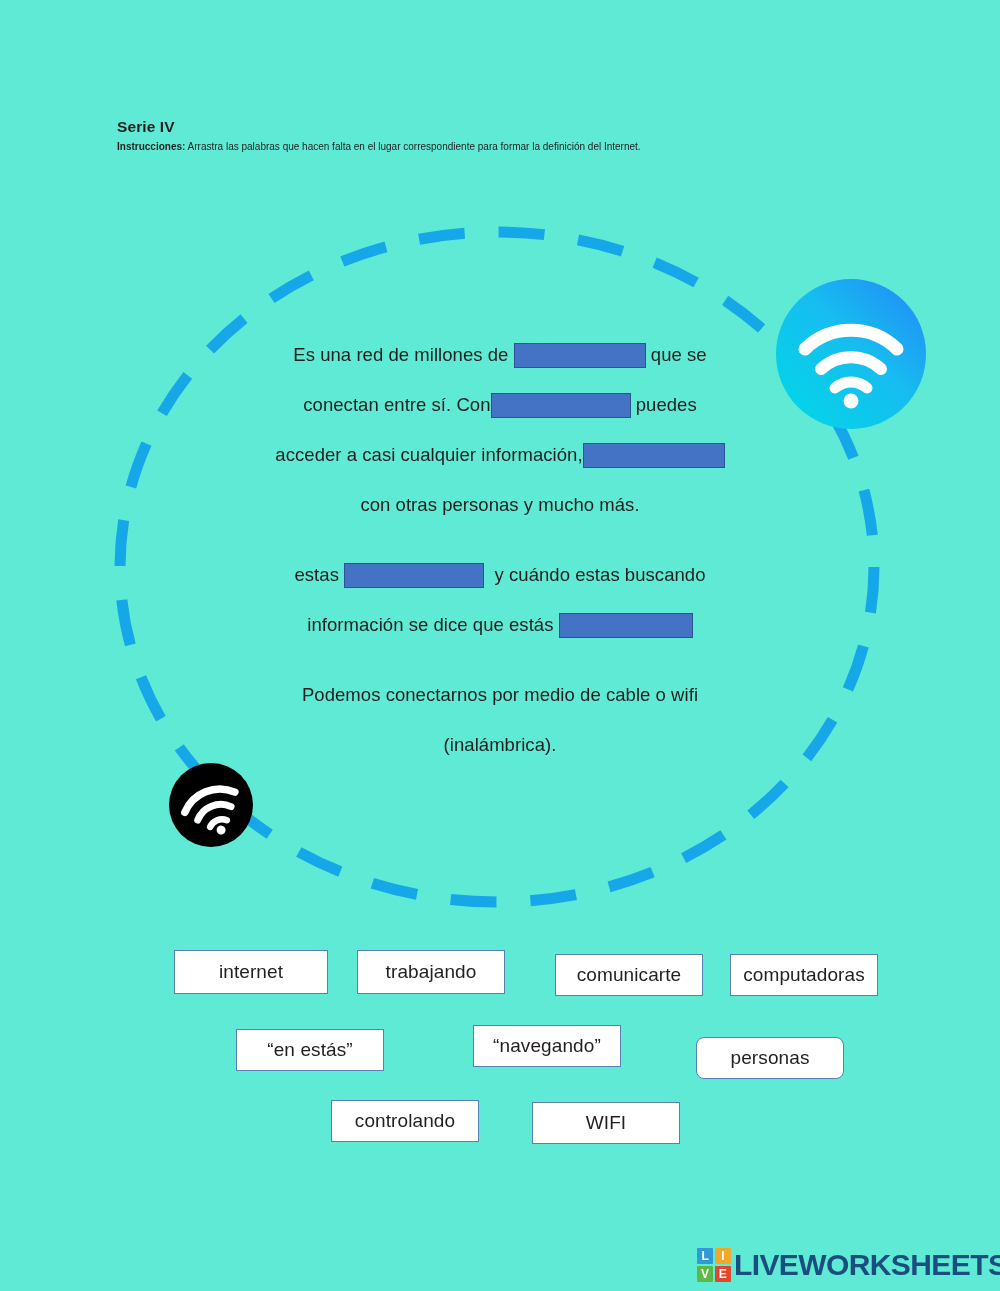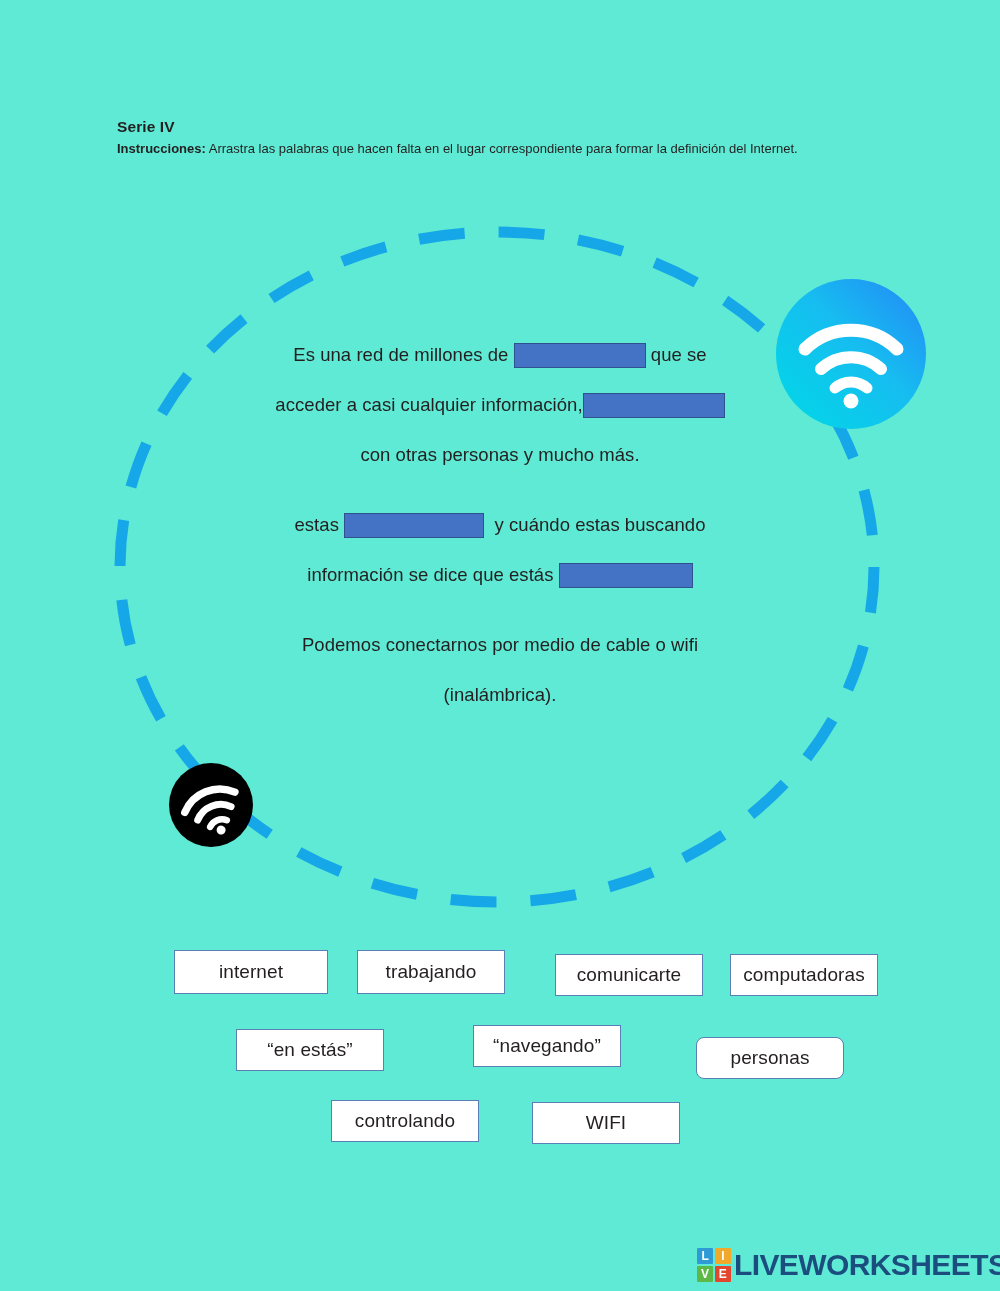--- a/index.html
+++ b/index.html
@@ -28,21 +28,21 @@
     width: 765px;
   }
   #header .serie {
     font-size: 15.5px;
     font-weight: bold;
     letter-spacing: 0.1px;
     line-height: 1.55;
     color: #231f20;
   }
   #header .instr-line {
-    font-size: 13px;
+    font-size: 10px;
     line-height: 1.55;
     color: #231f20;
     text-align: justify;
   }
   #header .instr-label {
     font-weight: bold;
   }
 
   
   #circle-wrap {
@@ -233,20 +233,25 @@
     </svg>
   </div>
 
   <div id="definition">
       <div class="def-line center">
         <span class="txt">Es una red de millones de </span>
         <span class="blank b1"></span>
         <span class="txt"> que se</span>
       </div>
       <div class="def-line center">
+        <span class="txt">conectan entre sí. Con</span>
+        <span class="blank b2"></span>
+        <span class="txt"> puedes</span>
+      </div>
+      <div class="def-line center">
         <span class="txt">acceder a casi cualquier información,</span>
         <span class="blank b3"></span>
       </div>
       <div class="def-line center">
         <span class="txt">con otras personas y mucho más.</span>
       </div>
       <div class="para-gap"></div>
       <div class="def-line center">
         <span class="txt">estas </span>
         <span class="blank b4"></span>

